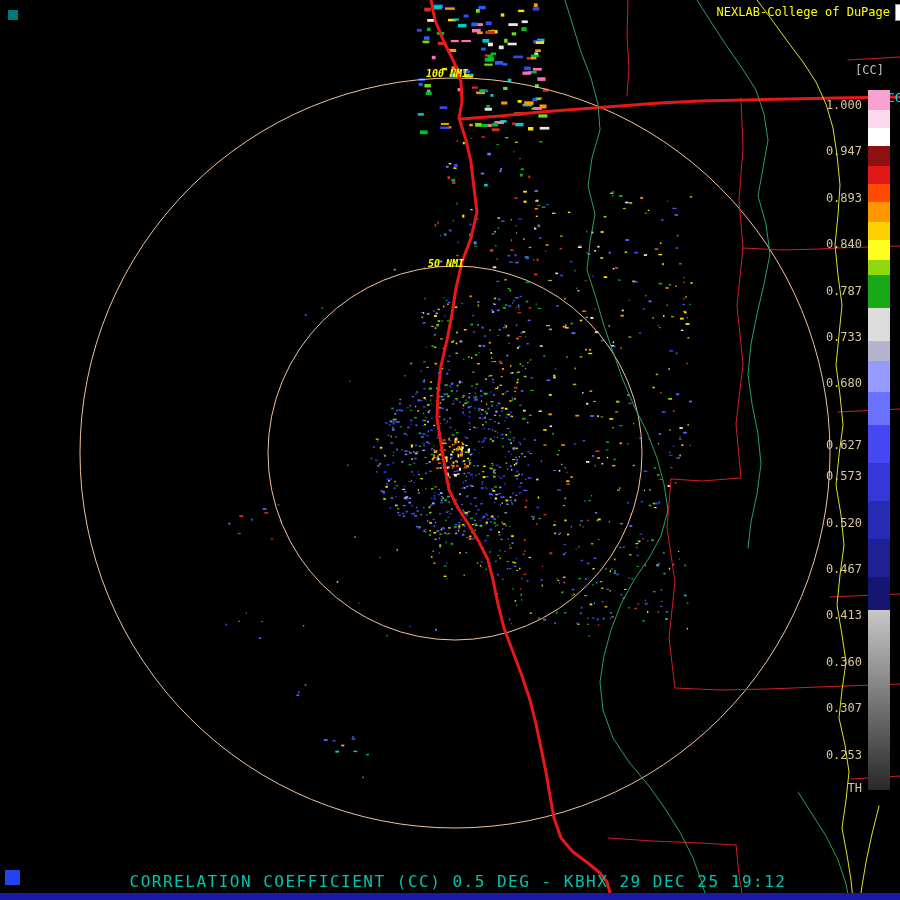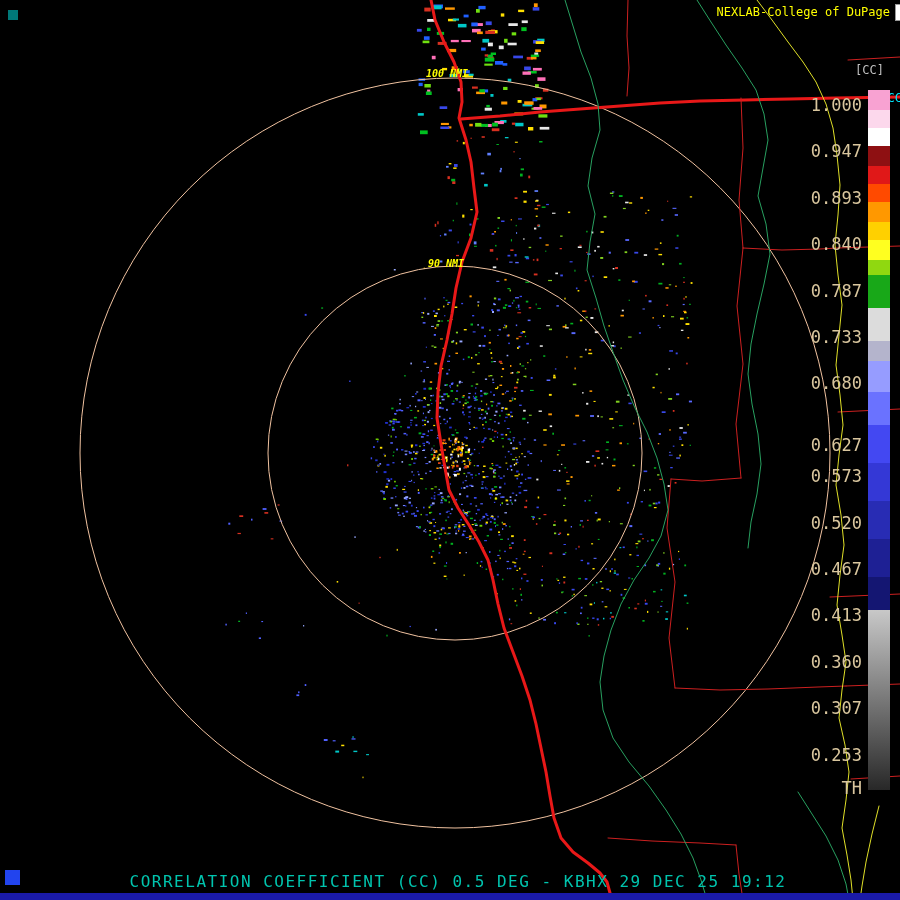--- a/index.html
+++ b/index.html
@@ -10,21 +10,21 @@
   #map-svg{z-index:2;}
   .brand{position:absolute;top:5px;right:26px;color:#ffff00;font-size:12px;z-index:4;white-space:nowrap;}
   .logo{position:absolute;top:4px;right:4px;width:15px;height:15px;
         background:linear-gradient(105deg,#ffffff 45%,#d82020 45%);border:1px solid #999;z-index:4;}
   .marker-tl{position:absolute;top:10px;left:8px;width:10px;height:10px;background:#007878;z-index:4;}
   .marker-bl{position:absolute;bottom:15px;left:5px;width:15px;height:15px;background:#2244ee;z-index:4;}
   .cb-title{position:absolute;top:48px;right:14px;color:#00e8ff;font-size:12px;z-index:4;margin-top:43px;}
   .cb-sub{position:absolute;top:63px;right:32px;color:#c0c0c0;font-size:12px;z-index:4;}
   .colorbar{position:absolute;top:90px;left:868px;width:22px;height:700px;z-index:4;font-size:0;}
   .cb-labels{position:absolute;top:90px;left:798px;width:64px;height:712px;z-index:4;}
-  .cb-tick{position:absolute;right:0;transform:translateY(-50%);color:#d9c69e;font-size:17px;white-space:nowrap;}
+  .cb-tick{position:absolute;right:0;transform:translateY(-50%);color:#d9c69e;font-size:12px;white-space:nowrap;}
   .ring-label{position:absolute;color:#ffff00;font-size:10px;font-style:italic;font-weight:bold;z-index:4;white-space:nowrap;}
   .l100{top:68px;left:426px;}
   .l50{top:258px;left:428px;}
   .footer{position:absolute;bottom:9px;left:0;width:100%;text-align:center;color:#00c4ae;
           font-size:16px;letter-spacing:1.5px;z-index:4;white-space:nowrap;}
   .bottom-bar{position:absolute;bottom:0;left:0;width:100%;height:7px;background:#1a1aa8;z-index:3;}
 </style>
 </head>
 <body>
 
@@ -1646,17 +1646,17 @@
       <span class="cb-tick" style="top: 432.6px;">0.520</span>
       <span class="cb-tick" style="top: 479px;">0.467</span>
       <span class="cb-tick" style="top: 525.4px;">0.413</span>
       <span class="cb-tick" style="top: 571.8px;">0.360</span>
       <span class="cb-tick" style="top: 618.2px;">0.307</span>
       <span class="cb-tick" style="top: 664.6px; text-align: center;">0.253</span>
       <span class="cb-tick" style="top: 698px;">TH</span>
     </div>
 
   <div class="ring-label l100">100 NMI</div>
-  <div class="ring-label l50">90 NMI</div>
+  <div class="ring-label l50">50 NMI</div>
 
   <div class="footer">CORRELATION COEFFICIENT (CC) 0.5 DEG - KBHX 29 DEC 25 19:12</div>
   <div class="bottom-bar"></div>
 </div>
 
 </body></html>

